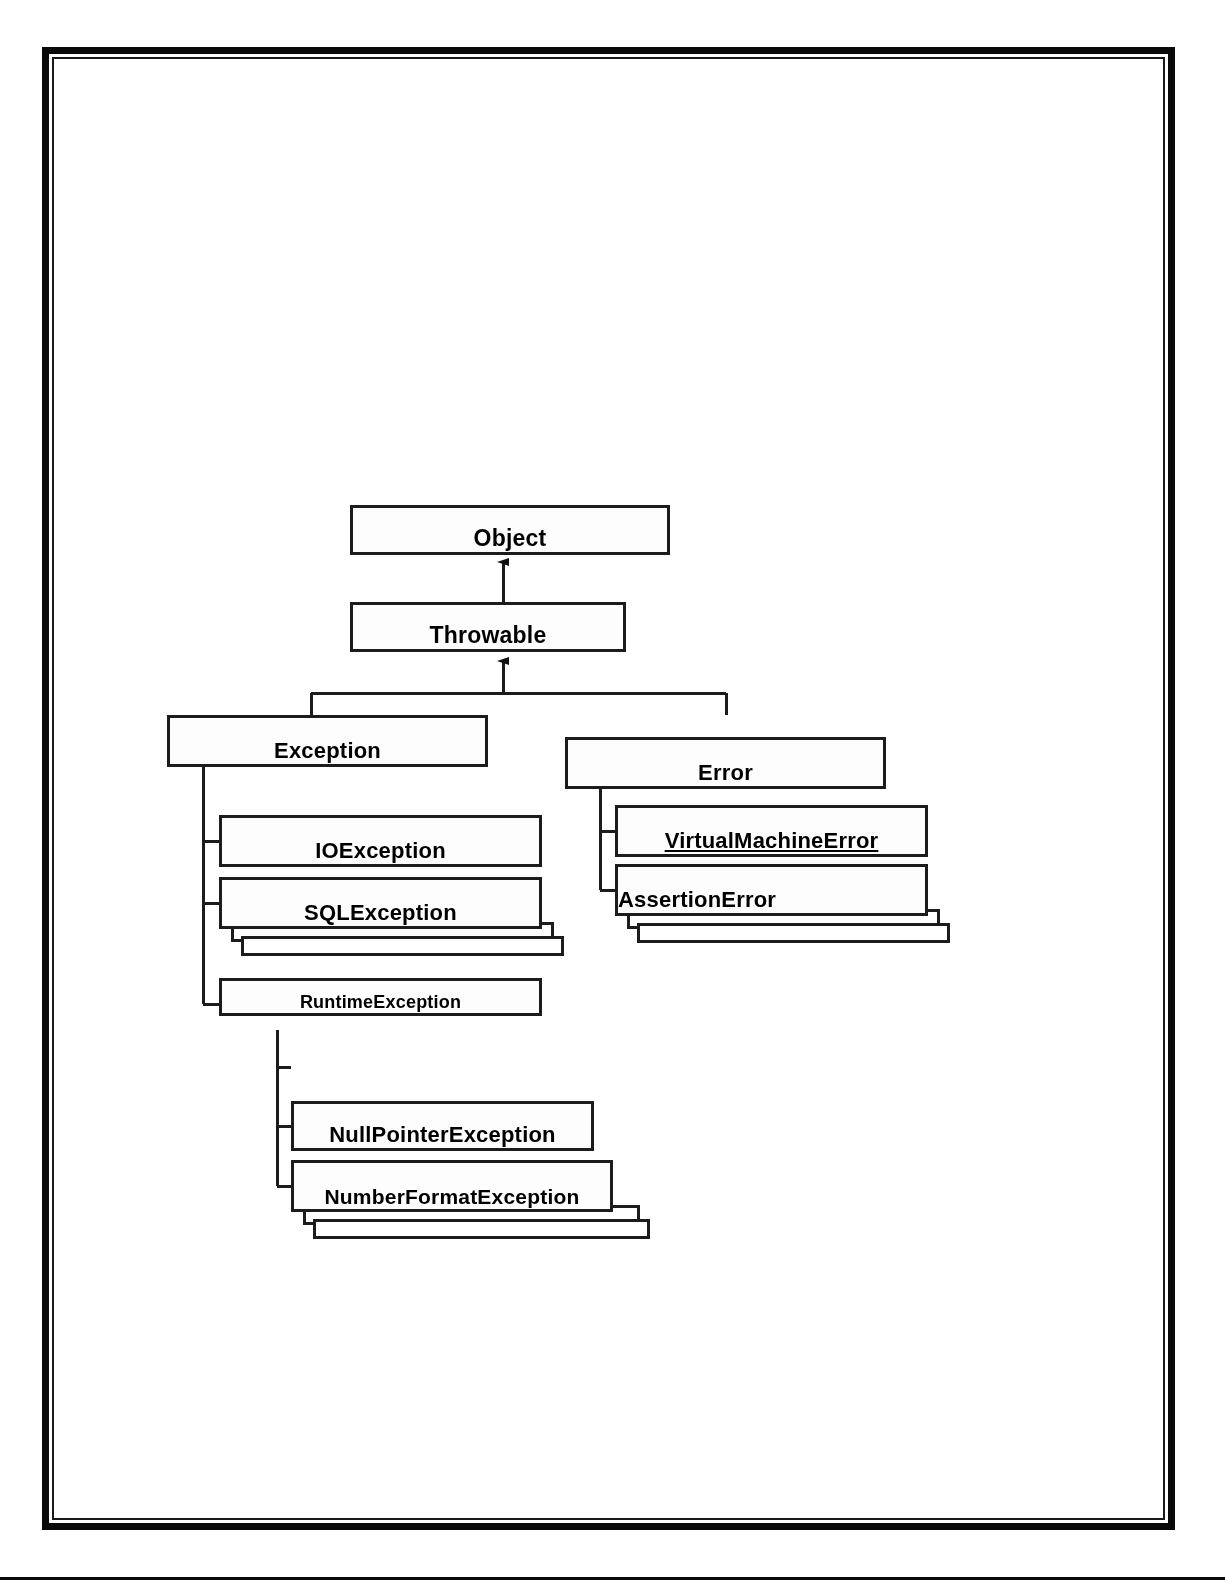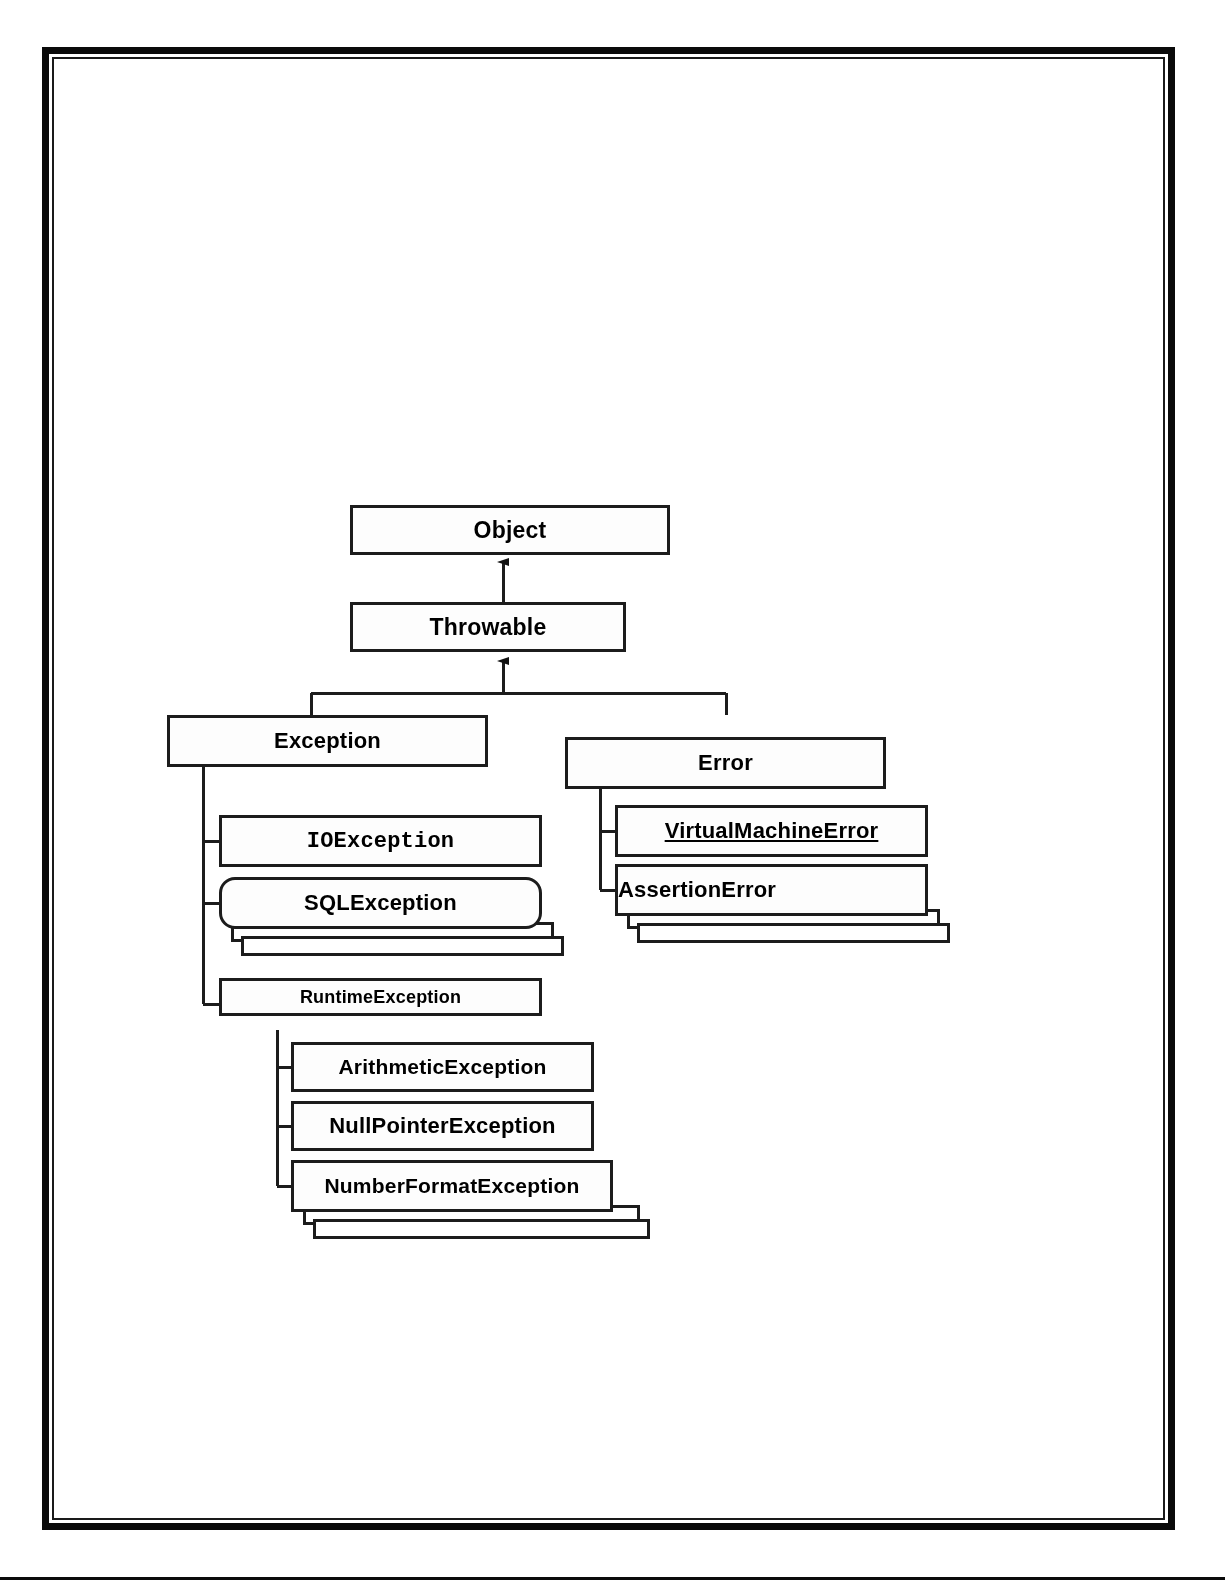--- a/index.html
+++ b/index.html
@@ -60,21 +60,21 @@
     height: 1585px;
   }
 
   
   .node {
     position: absolute;
     box-sizing: border-box;
     background: #fdfdfd;
     border: 3px solid #1c1c1c;
     display: flex;
-    align-items: center;
+    align-items: flex-end;
     justify-content: center;
     color: #000000;
     font-weight: bold;
     letter-spacing: 0.2px;
     white-space: nowrap;
   }
   .node.center { justify-content: center; }
   .node.leftpad { justify-content: flex-start; }
 
   
@@ -143,35 +143,32 @@
     </div>
 
     <div class="node center" style="left:167px; top:715px; width:321px; height:52px; font-size:22px;">
       <span>Exception</span>
     </div>
 
     <div class="node center" style="left:565px; top:737px; width:321px; height:52px; font-size:22px;">
       <span>Error</span>
     </div>
 
-    <div class="node center" style="left:219px; top:815px; width:323px; height:52px; font-size:22px;font-family:Liberation Mono, monospace;">
+    <div class="node center" style="left:219px; top:815px; width:323px; height:52px; font-size:22px;">
       <span>IOException</span>
     </div>
 
-    <div class="node center" style="left:219px; top:877px; width:323px; height:52px; font-size:22px;border-radius:16px;">
+    <div class="node center" style="left:219px; top:877px; width:323px; height:52px; font-size:22px;">
       <span>SQLException</span>
     </div>
 
     <div class="node center" style="left:219px; top:978px; width:323px; height:38px; font-size:18px;">
       <span>RuntimeException</span>
     </div>
 
-    <div class="node center" style="left:291px; top:1042px; width:303px; height:50px; font-size:21px;">
-      <span>ArithmeticException</span>
-    </div>
 
     <div class="node center" style="left:291px; top:1101px; width:303px; height:50px; font-size:22px;">
       <span>NullPointerException</span>
     </div>
 
     <div class="node center" style="left:291px; top:1160px; width:322px; height:52px; font-size:21px;">
       <span>NumberFormatException</span>
     </div>
 
     <div class="node center" style="left:615px; top:805px; width:313px; height:52px; font-size:22px;text-decoration:underline;">

